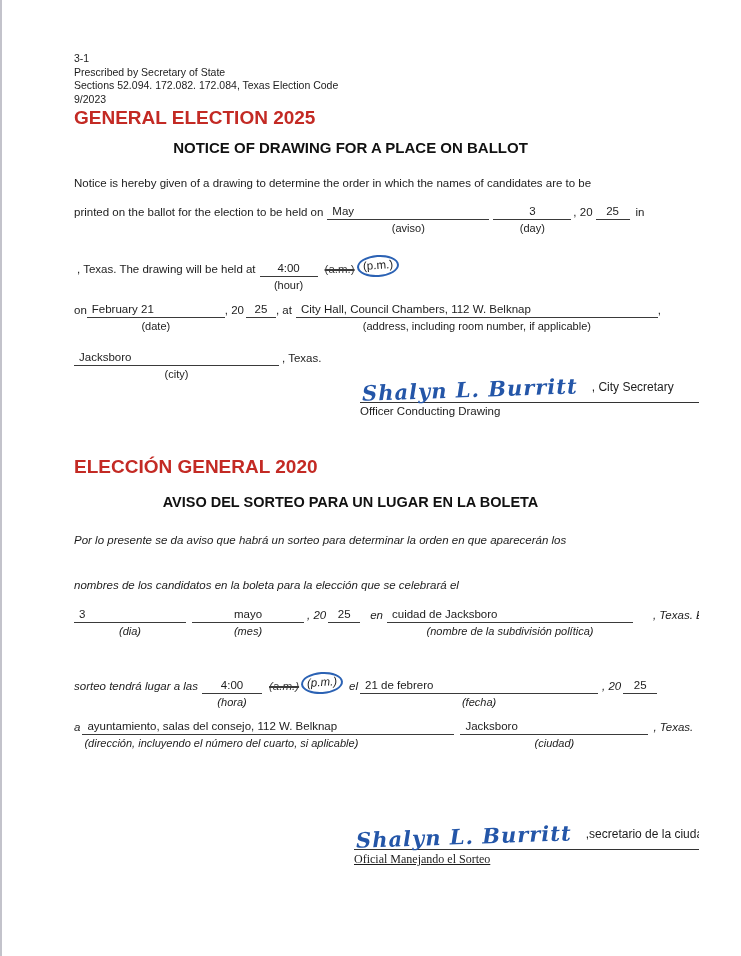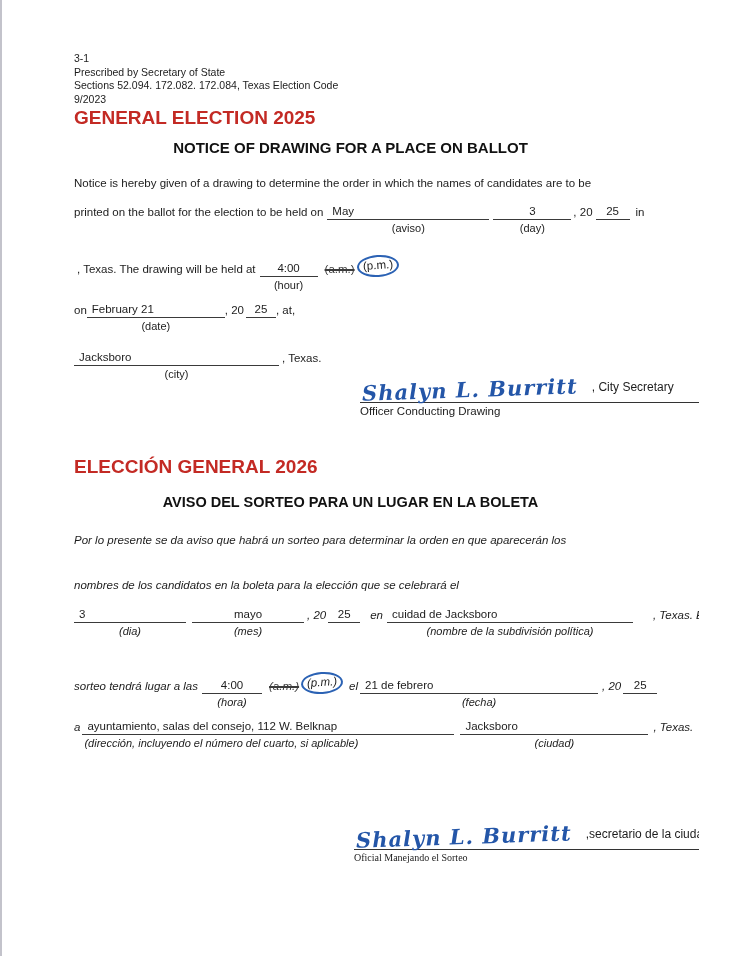--- a/index.html
+++ b/index.html
@@ -29,21 +29,21 @@
   .es { font-style:italic; }
   .es .fv { font-style:normal; }
   .sig { display:block; }
   .sig-line { border-bottom:1.6px solid #333; display:flex; align-items:baseline; white-space:nowrap; }
   .sig-name {
     display:inline-block; font-family:"DejaVu Serif", serif; font-style:italic; font-weight:bold;
     color:#2456a8; font-size:21px; transform:rotate(-2deg); padding:0 4px 0 2px; letter-spacing:1px;
   }
   .sig-title { font-size:12px; color:#1c1c1c; position:relative; top:-6px; margin-left:10px; }
   .sig-caption { font-size:11.5px; padding-top:2px; color:#1c1c1c; }
-  .sig-caption.serif { font-family:"Liberation Serif", serif; font-size:10px; }
+  .sig-caption.serif { font-family:"Liberation Serif", serif; font-size:12px;text-decoration:underline; }
 </style>
 </head>
 <body>
 
 <div class="page">
 
   <div class="abs meta" style="left:72px; top:52px;">
     <div>3-1</div>
     <div>Prescribed by Secretary of State</div>
     <div>Sections 52.094. 172.082. 172.084, Texas Election Code</div>
@@ -87,40 +87,44 @@
     <span class="txt">on</span>
     <span class="field" style="width:138px;">
       <span class="fv fv-left">February 21</span>
       <span class="fc">(date)</span>
     </span>
     <span class="txt">, 20</span>
     <span class="field" style="width:30px; margin-left:2px;">
       <span class="fv">25</span>
     </span>
     <span class="txt">, at</span>
+    <span class="field" style="flex:1; margin-left:4px;">
+      <span class="fv fv-left">City Hall, Council Chambers, 112 W. Belknap</span>
+      <span class="fc">(address, including room number, if applicable)</span>
+    </span>
     <span class="txt">,</span>
   </div>
 
   <div class="abs row" style="left:72px; top:351px;">
     <span class="field" style="width:205px;">
       <span class="fv fv-left">Jacksboro</span>
       <span class="fc">(city)</span>
     </span>
     <span class="txt" style="margin-left:3px;">, Texas.</span>
   </div>
 
   <div class="abs sig" style="left:358px; top:377px; width:344px;">
     <div class="sig-line">
       <span class="sig-name">Shalyn L. Burritt</span>
       <span class="sig-title">, City Secretary</span>
     </div>
     <div class="sig-caption">Officer Conducting Drawing</div>
   </div>
 
-  <div class="abs red-heading" style="left:72px; top:456px;">ELECCIÓN GENERAL 2026</div>
+  <div class="abs red-heading" style="left:72px; top:456px;">ELECCIÓN GENERAL 2020</div>
 
   <div class="abs doc-title" style="left:0; top:494px; font-size:14.5px;">AVISO DEL SORTEO PARA UN LUGAR EN LA BOLETA</div>
 
   <div class="abs intro es" style="left:72px; top:579px;">nombres de los candidatos en la boleta para la elección que se celebrará el</div>
   <div class="abs intro es" style="left:72px; top:534px;">Por lo presente se da aviso que habrá un sorteo para determinar la orden en que aparecerán los</div>
 
   <div class="abs row es" style="left:72px; top:608px;">
     <span class="field" style="width:112px;">
       <span class="fv fv-left">3</span>
       <span class="fc">(dia)</span>

